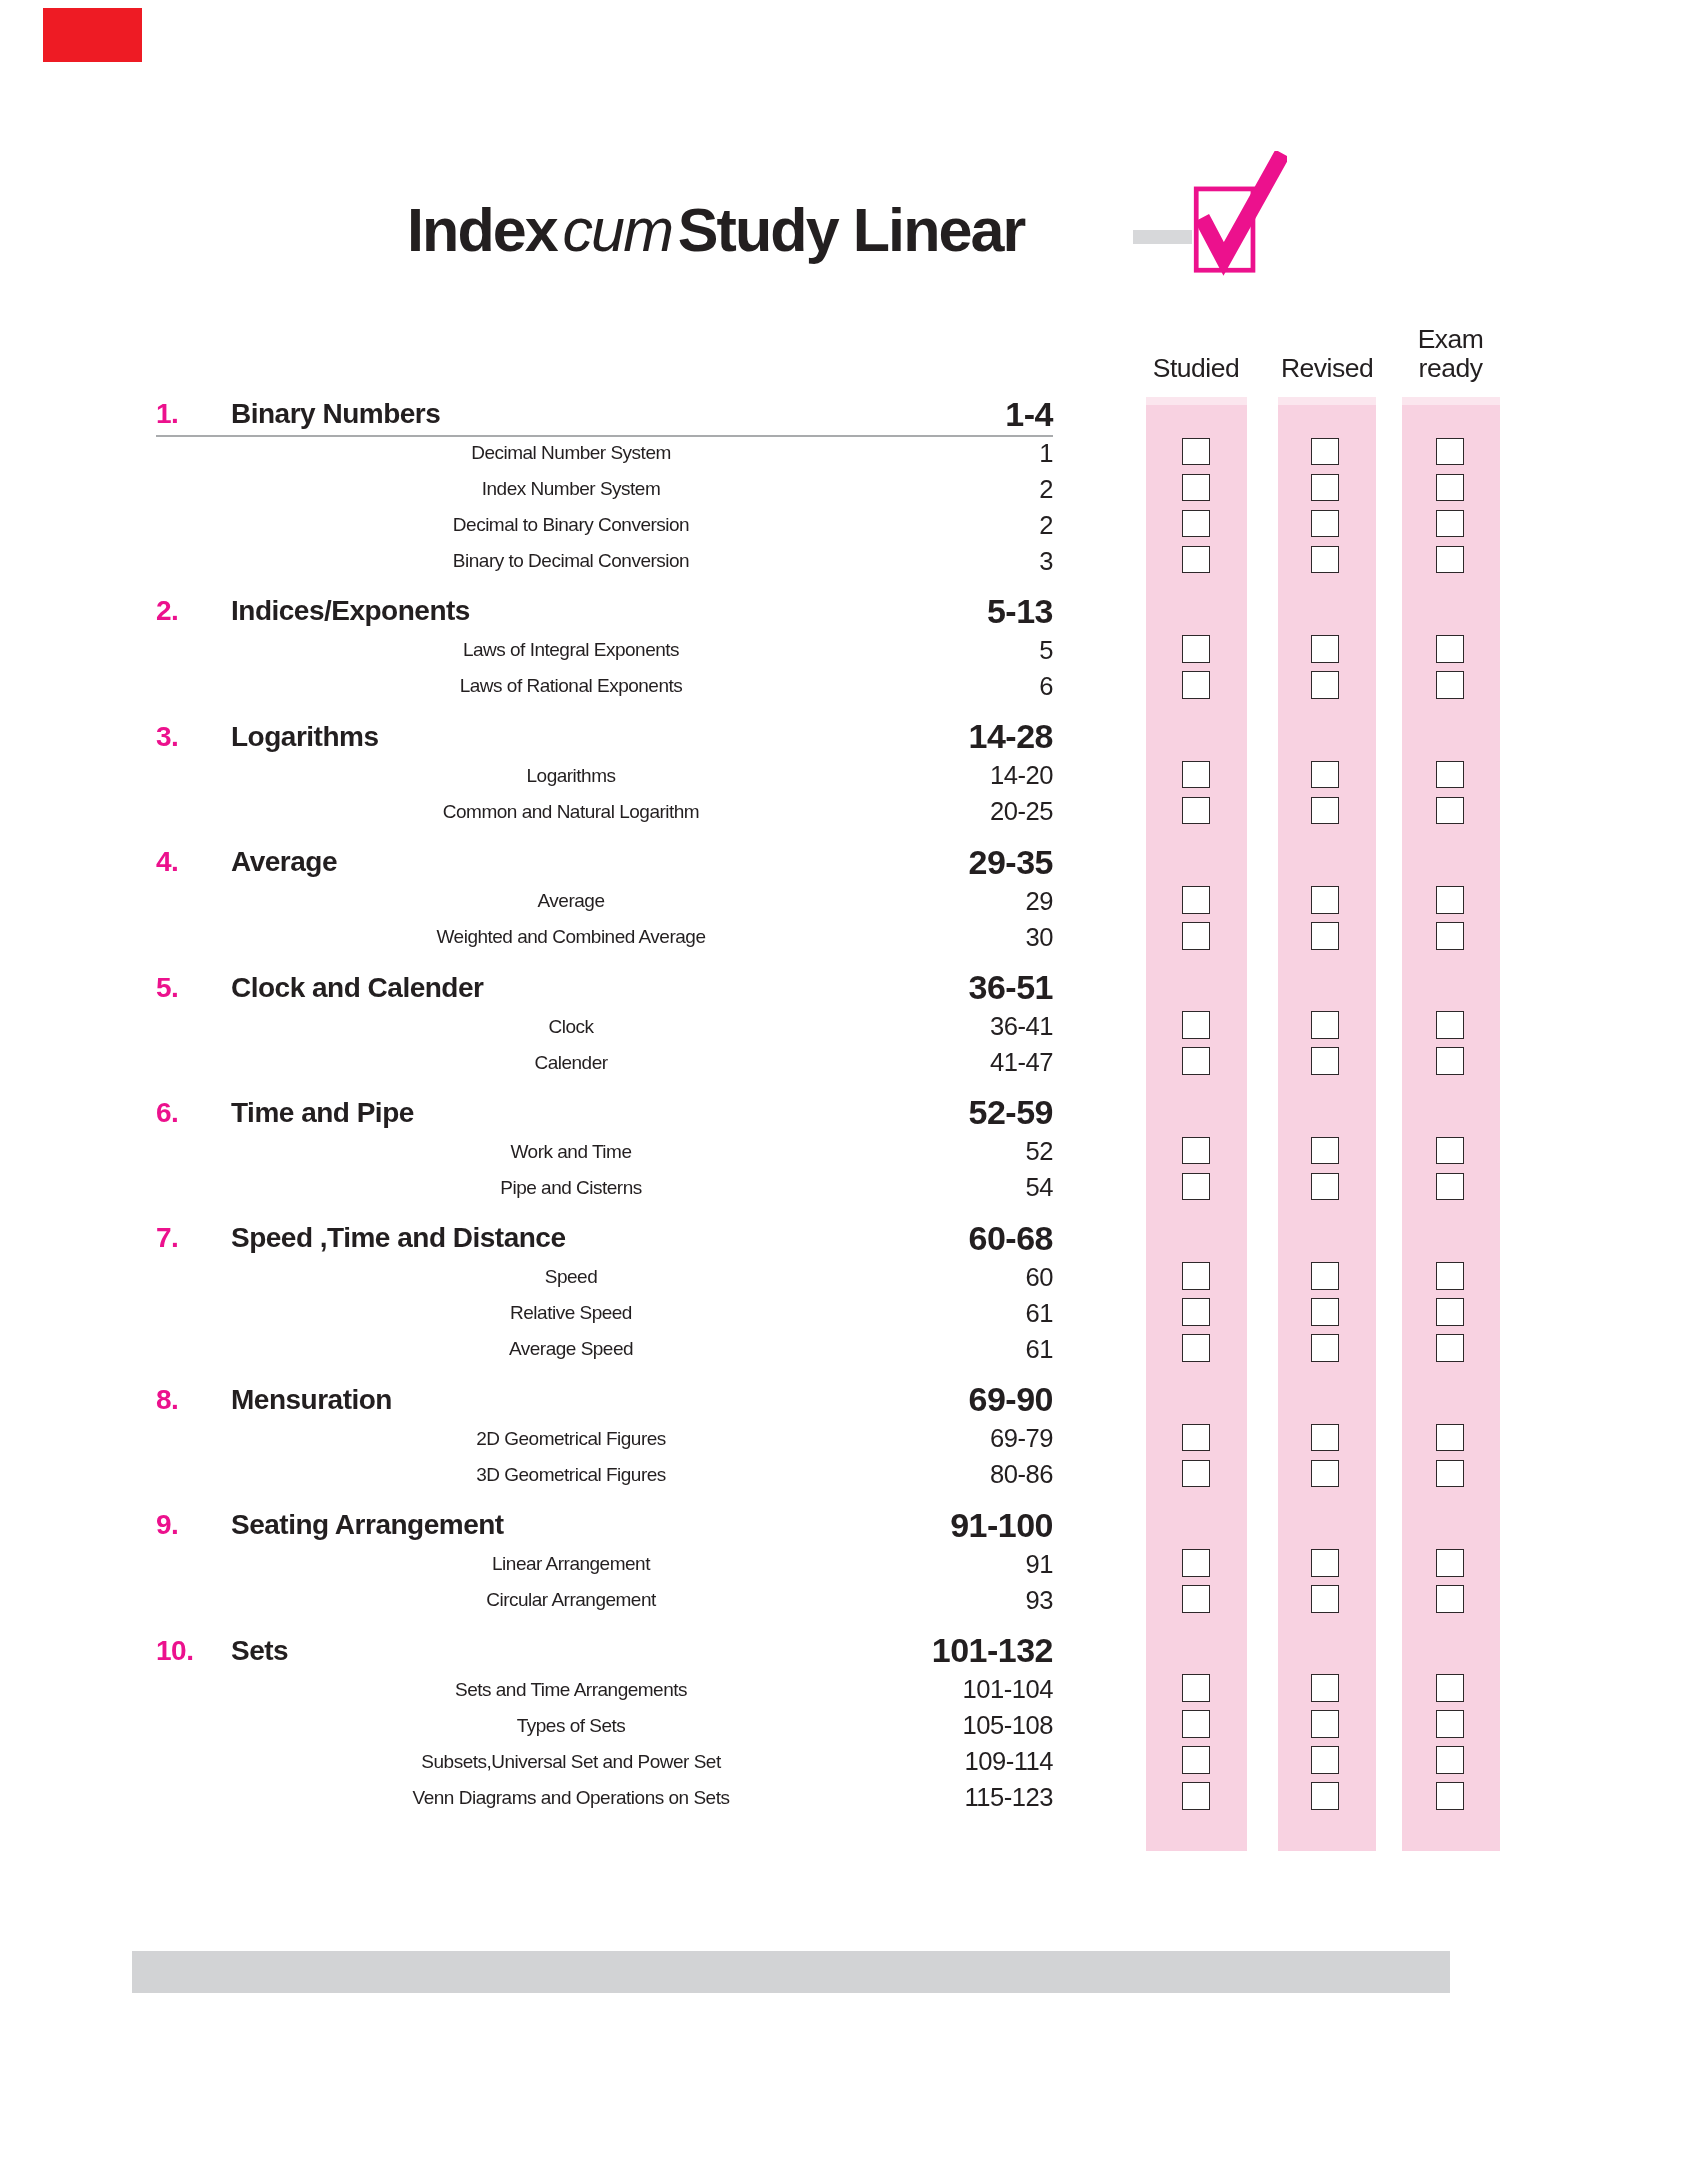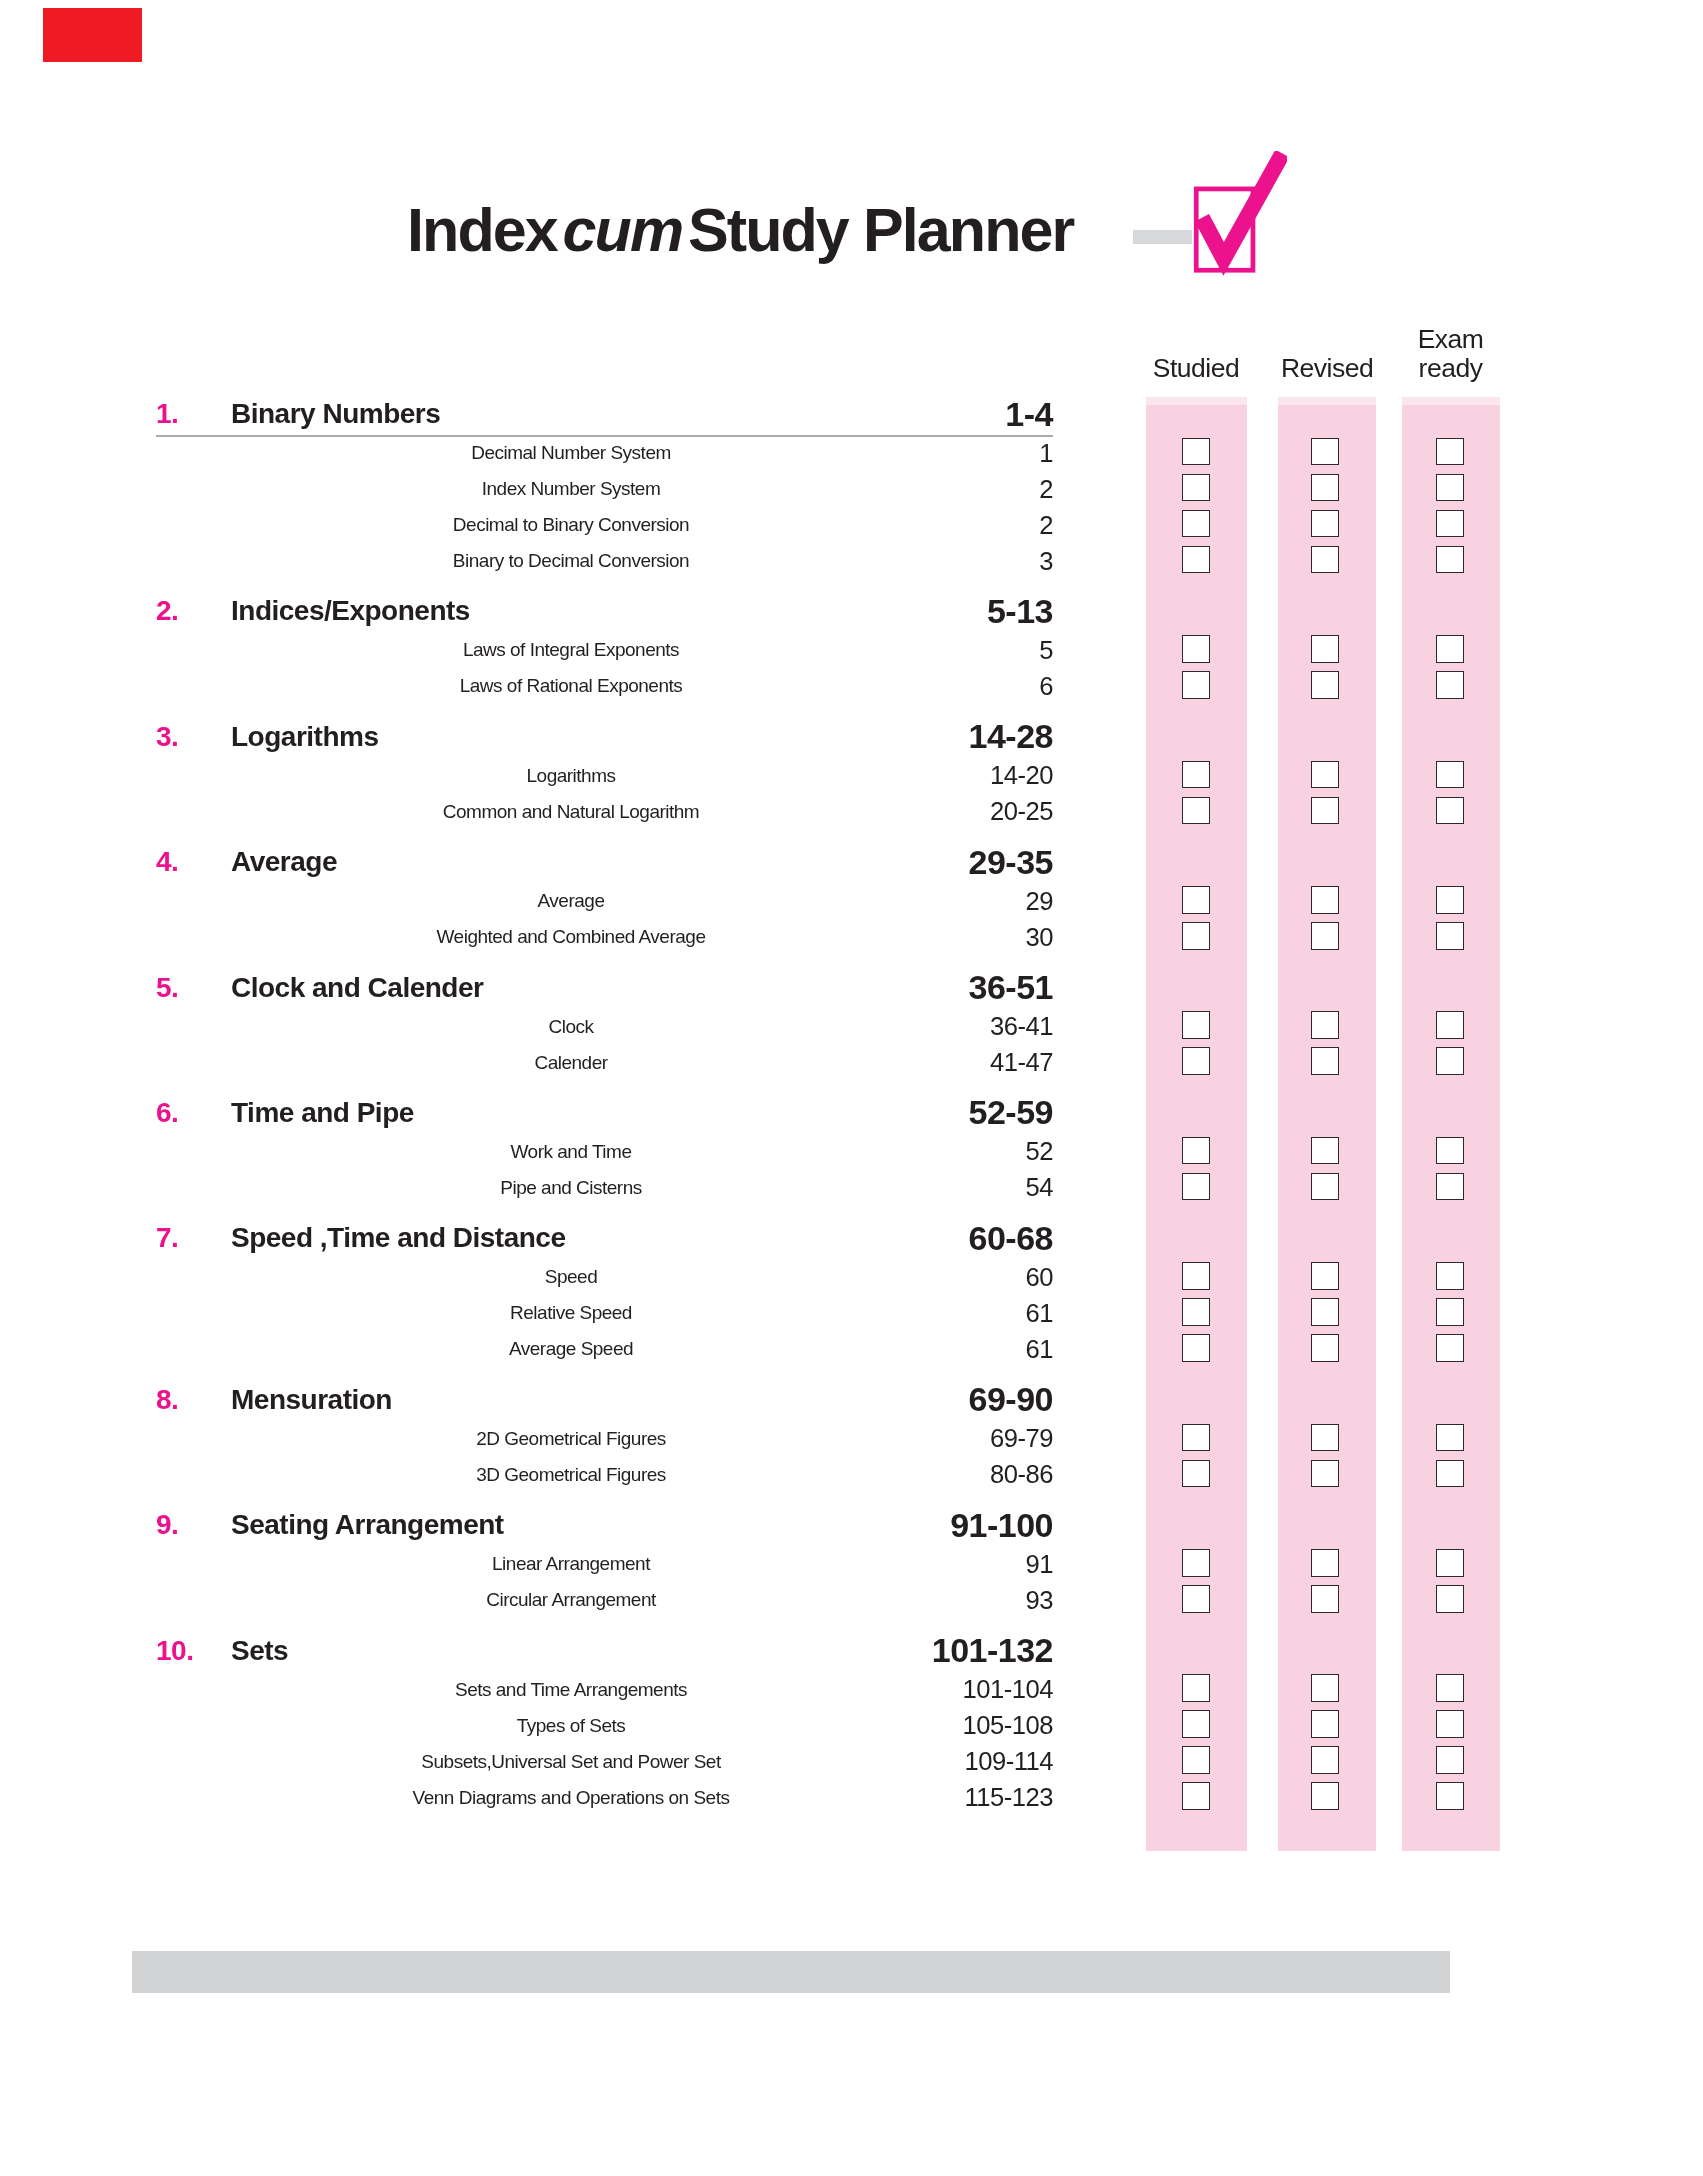--- a/index.html
+++ b/index.html
@@ -14,21 +14,21 @@
   }
   
   .corner-mark{position:absolute;left:43px;top:7.6px;width:99px;height:54px;background:var(--red,#ee1b24);}
 
   
   .title-wrap{position:absolute;left:407px;top:185px;height:95px;}
   .page-title{
     margin:0;font-size:61px;font-weight:700;letter-spacing:-1.9px;
     color:var(--ink,#231f20);white-space:nowrap;line-height:91px;
   }
-  .page-title .t-italic{font-style:italic;font-weight:700;padding:0 5.7px;}
+  .page-title .t-italic{font-style:italic;font-weight:400;padding:0 5.7px;}
   .title-dash{position:absolute;left:1133px;top:230px;width:59px;height:14px;background:#d7d8da;}
   .title-tick{position:absolute;left:1183px;top:151px;width:104px;height:125px;}
 
   
   .col-header{
     position:absolute;top:0;
     font-weight:400;font-size:26.5px;line-height:29px;color:var(--ink,#231f20);
     text-align:center;letter-spacing:-0.5px;
   }
   .col-header.h1{left:1144px;width:104px;top:354px;}
@@ -74,21 +74,21 @@
   .footer-bar{position:absolute;left:132px;top:1951px;width:1318px;height:42px;background:#d2d3d5;}
 </style>
 </head>
 <body>
 
 <div class="page">
 
   <div class="corner-mark"></div>
 
   <div class="title-wrap">
-    <h1 class="page-title"><span>Index</span><span class="t-italic">cum</span><span>Study Planner</span></h1>
+    <h1 class="page-title"><span>Index</span><span class="t-italic">cum</span><span>Study Linear</span></h1>
   </div>
   <div class="title-dash"></div>
   <svg class="title-tick" viewBox="0 0 110 132" xmlns="http://www.w3.org/2000/svg">
     <rect x="14" y="40" width="60" height="86" fill="none" stroke="#ec118d" stroke-width="5"></rect>
     <path d="M24 78 L43 114 L101 10" fill="none" stroke="#ec118d" stroke-width="17" stroke-linecap="square"></path>
   </svg>
 
   <div class="col-header h1">Studied</div>
   <div class="col-header h2">Revised</div>
   <div class="col-header h3">Exam ready</div>

